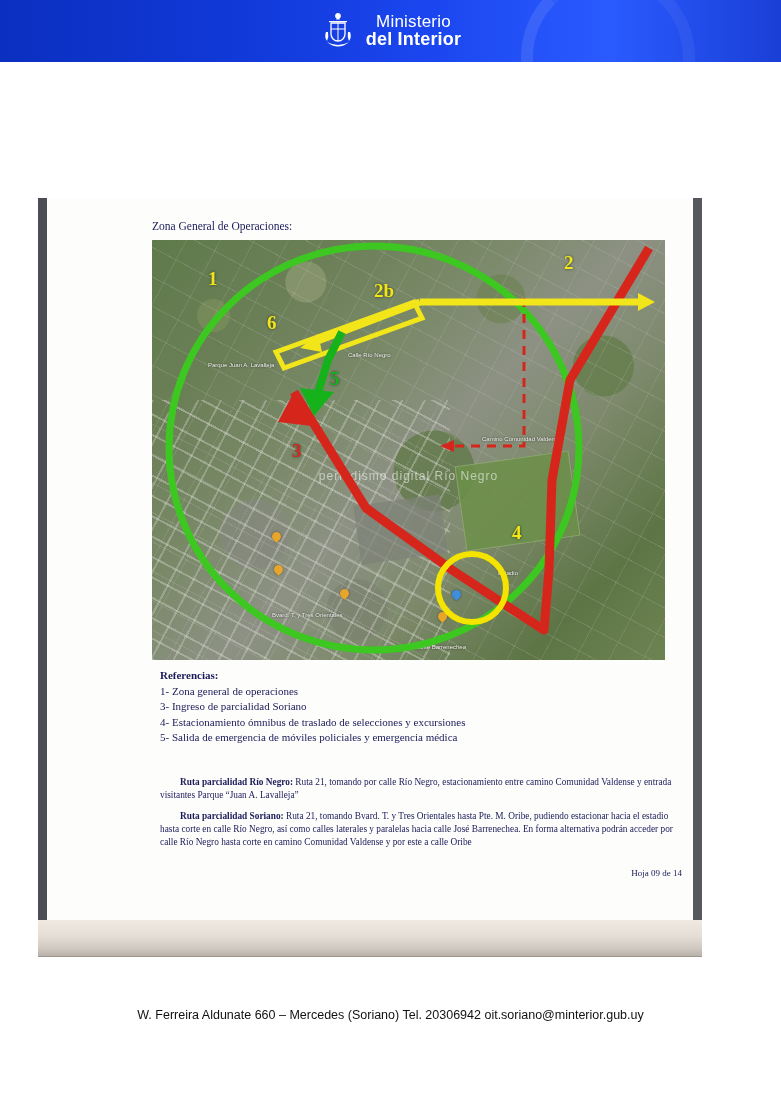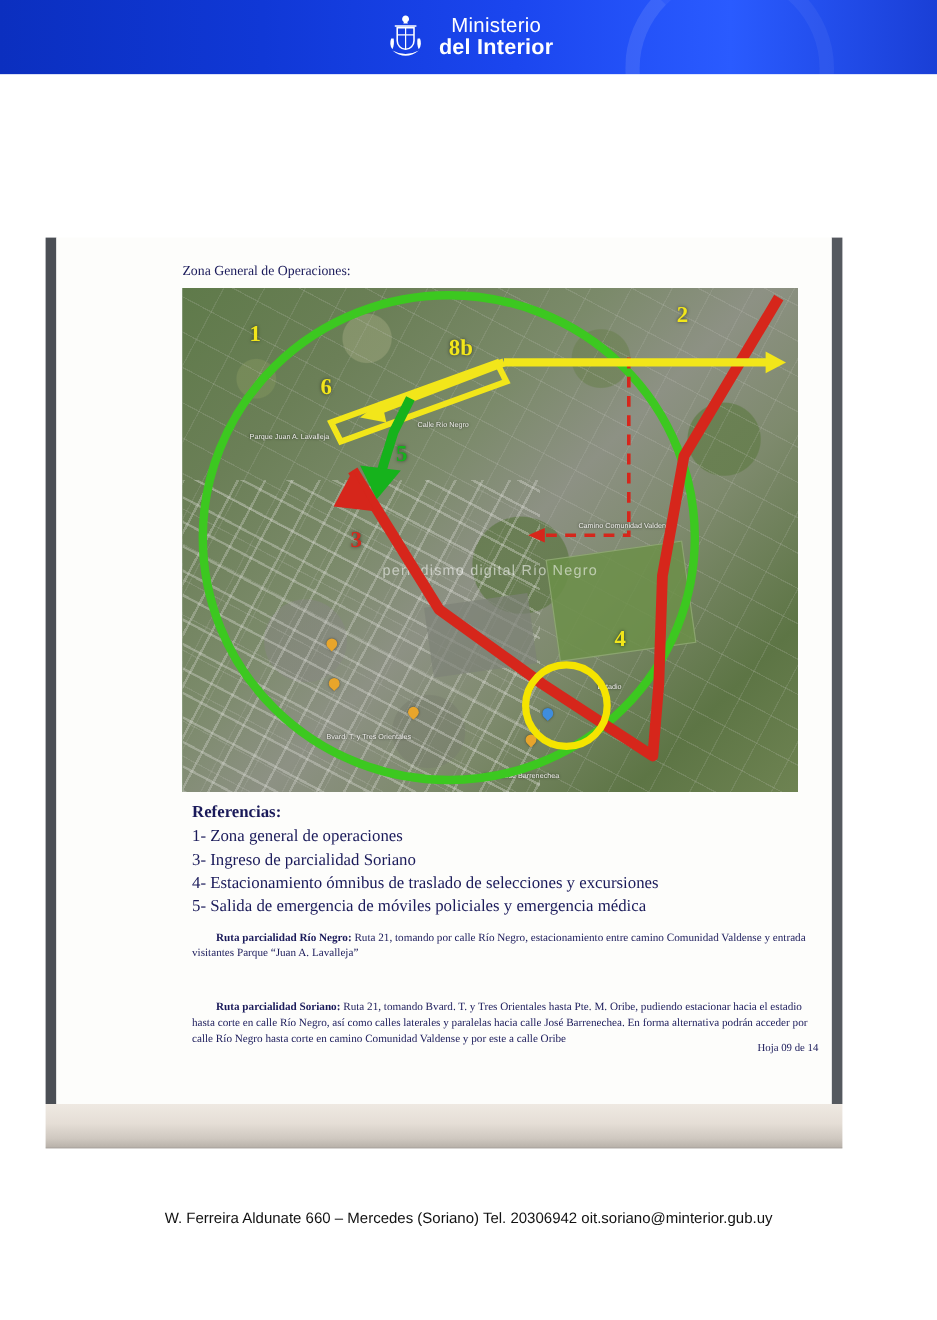--- a/index.html
+++ b/index.html
@@ -240,21 +240,21 @@
   .num-yellow { color: #f2e61a; }
   .num-green  { color: #16b21c; }
   .num-red    { color: #d12b1f; }
 
   
   .refs {
     position: absolute;
     left: 113px;
     top: 470px;
     width: 520px;
-    font-size: 14px;
+    font-size: 11px;
     line-height: 1.38;
     color: #1a1a5a;
     font-family: "Liberation Serif", serif;
   }
   .refs .refs-head {
     font-weight: bold;
     margin-bottom: 1px;
   }
   .refs .ref-line { white-space: nowrap; }
 
@@ -263,21 +263,21 @@
     width: 520px;
     left: 113px;
     font-size: 9.3px;
     line-height: 1.42;
     color: #1a1a5a;
     text-align: left;
     font-family: "Liberation Serif", serif;
   }
   .para b { font-weight: bold; padding-left: 20px; }
   .para-1 { top: 578px; }
-  .para-2 { top: 612px; margin-top: 24px; }
+  .para-2 { top: 612px; }
 
   .page-num {
     position: absolute;
     left: 465px;
     top: 670px;
     width: 170px;
     text-align: right;
     font-size: 9px;
     color: #1a1a5a;
     font-family: "Liberation Serif", serif;
@@ -376,21 +376,21 @@
         <polygon points="124,112 262,62 270,78 132,128" fill="none" stroke="#f2e61a" stroke-width="5"></polygon>
 
         <polyline points="190,92 176,120 168,146 164,160" fill="none" stroke="#16b21c" stroke-width="8"></polyline>
         <polygon points="162,176 148,148 182,152" fill="#16b21c"></polygon>
 
         <circle cx="320" cy="348" r="34" fill="none" stroke="#f5e400" stroke-width="6"></circle>
       </svg>
 
       <div class="num num-yellow" style="left:56px;  top:28px;">1</div>
       <div class="num num-yellow" style="left:412px; top:12px;">2</div>
-      <div class="num num-yellow" style="left:222px; top:40px;">8b</div>
+      <div class="num num-yellow" style="left:222px; top:40px;">2b</div>
       <div class="num num-red" style="left:140px; top:200px;">3</div>
       <div class="num num-yellow" style="left:360px; top:282px;">4</div>
       <div class="num num-green" style="left:178px; top:128px;">5</div>
       <div class="num num-yellow" style="left:115px; top:72px;">6</div>
     </div>
 
     <div class="refs">
       <div class="refs-head">Referencias:</div>
       <div class="ref-line">1- Zona general de operaciones</div>
       <div class="ref-line">3- Ingreso de parcialidad Soriano</div>

